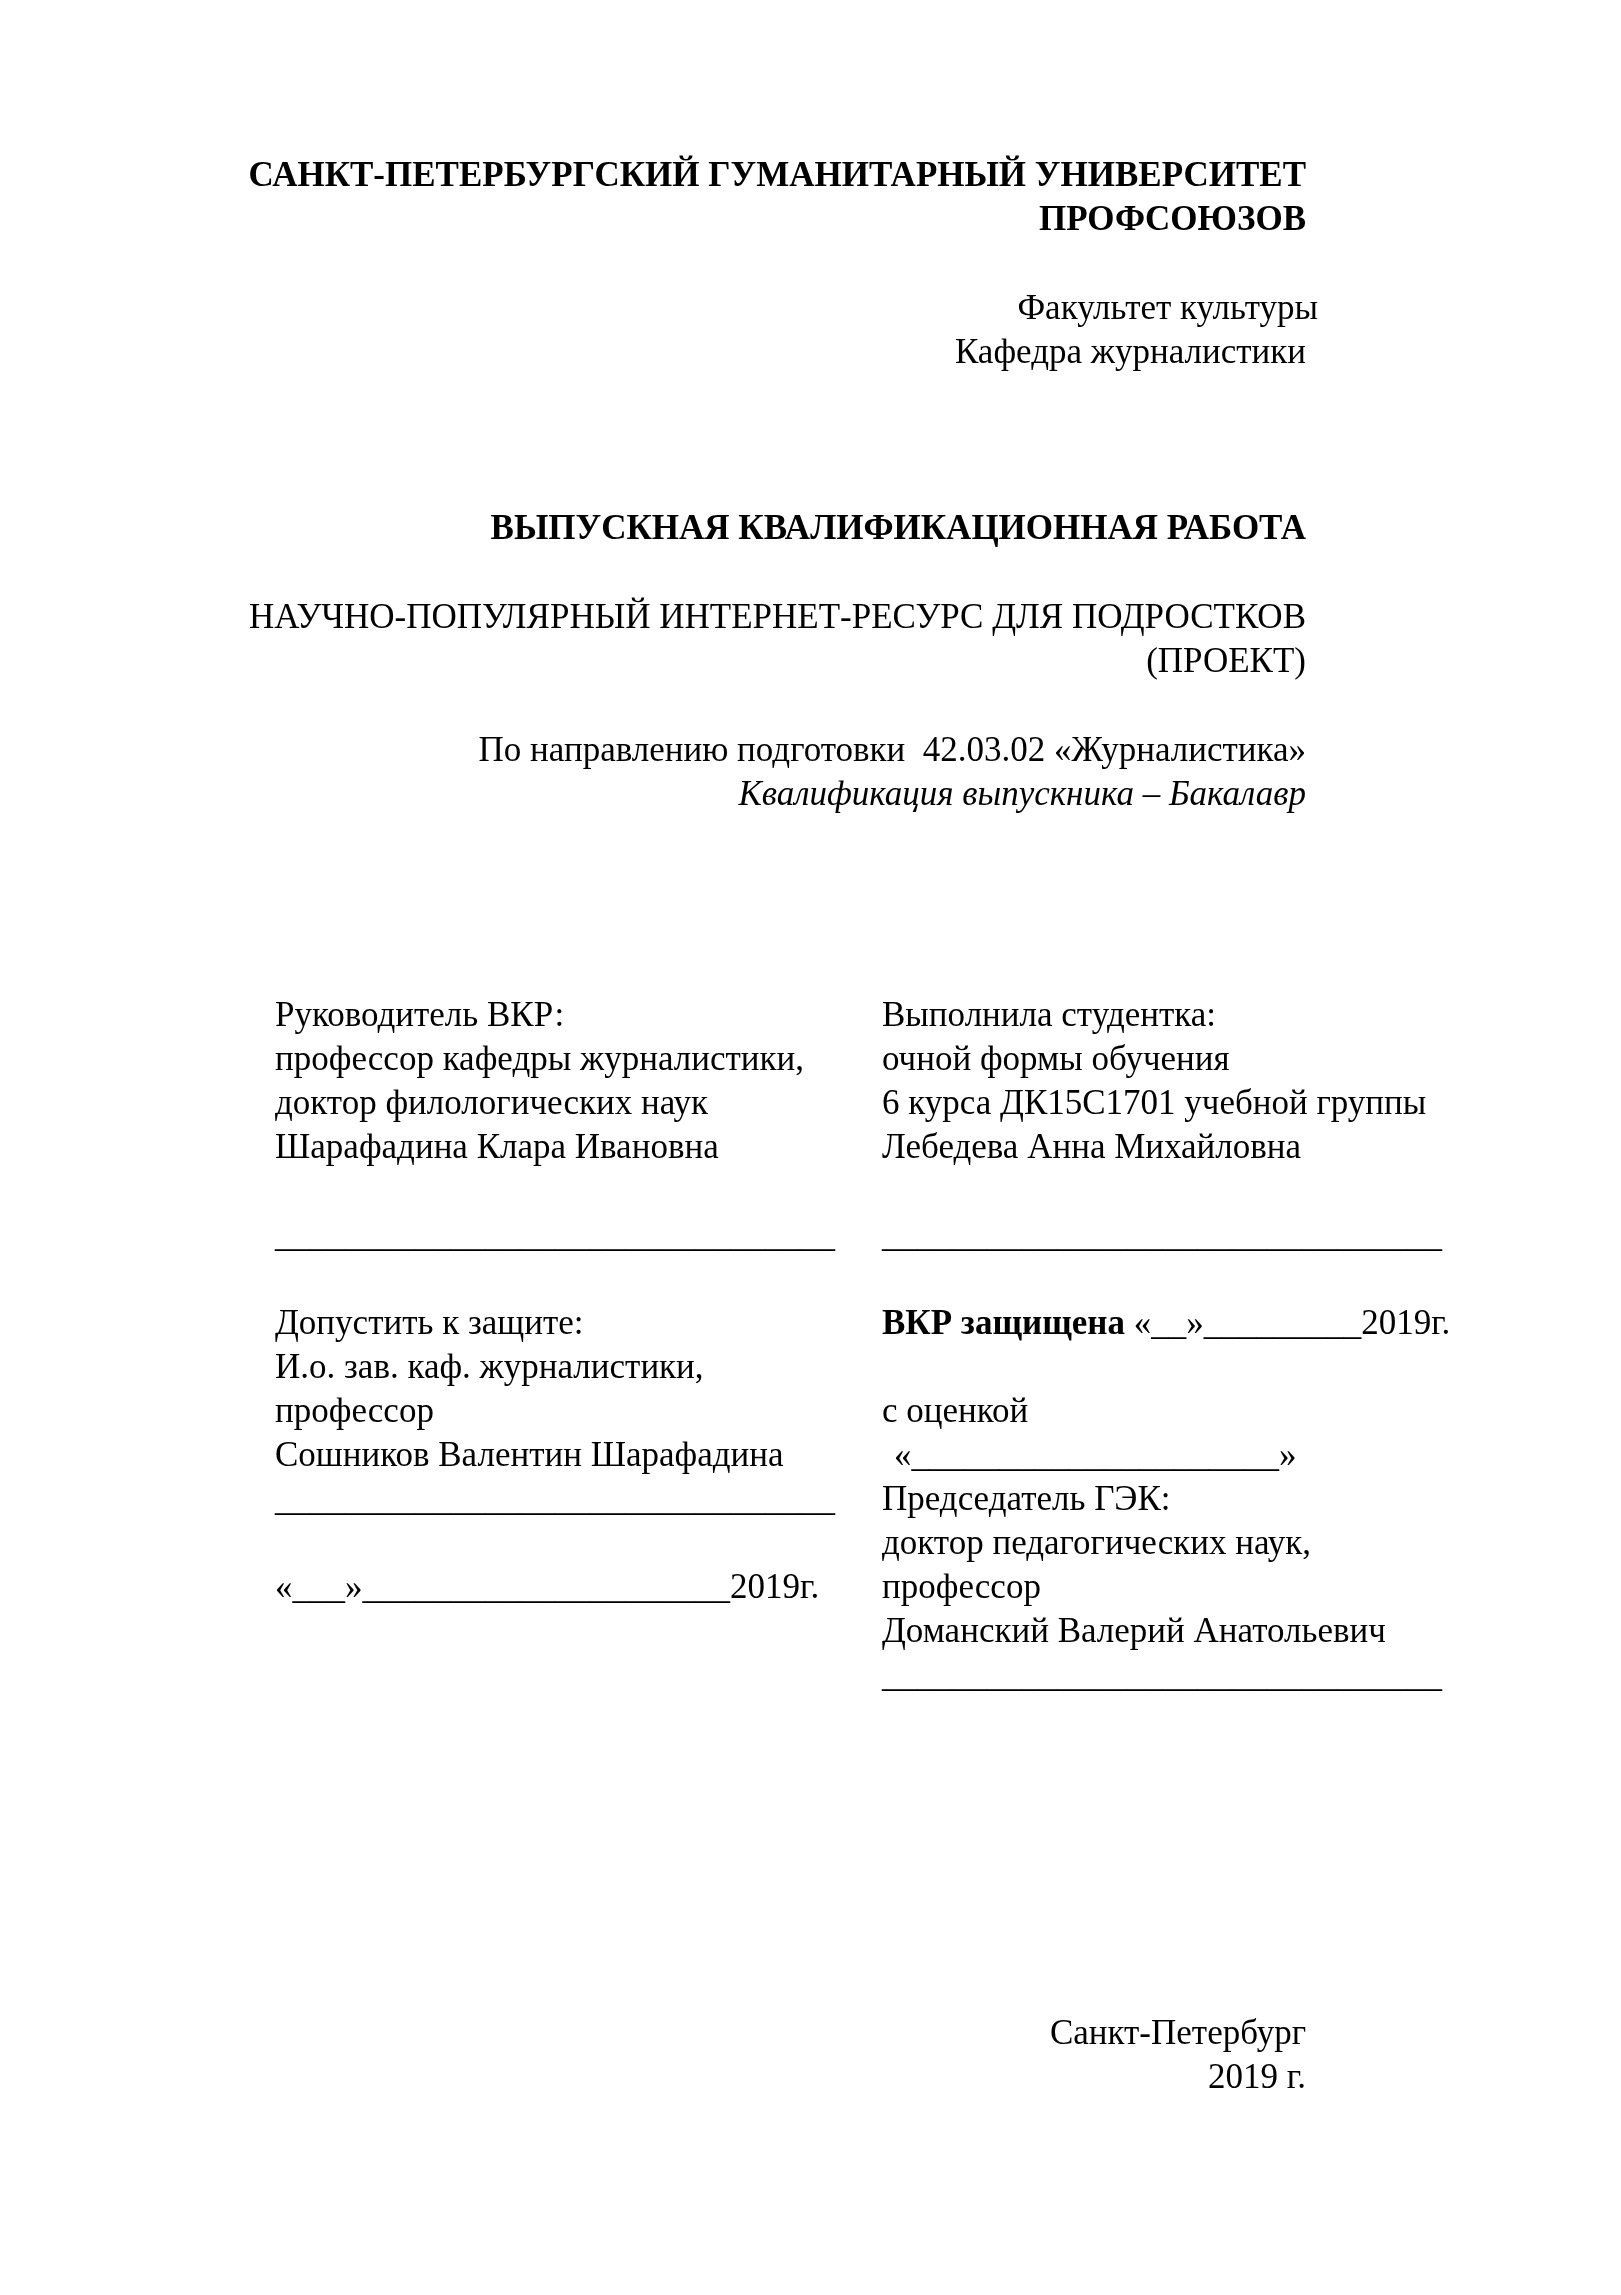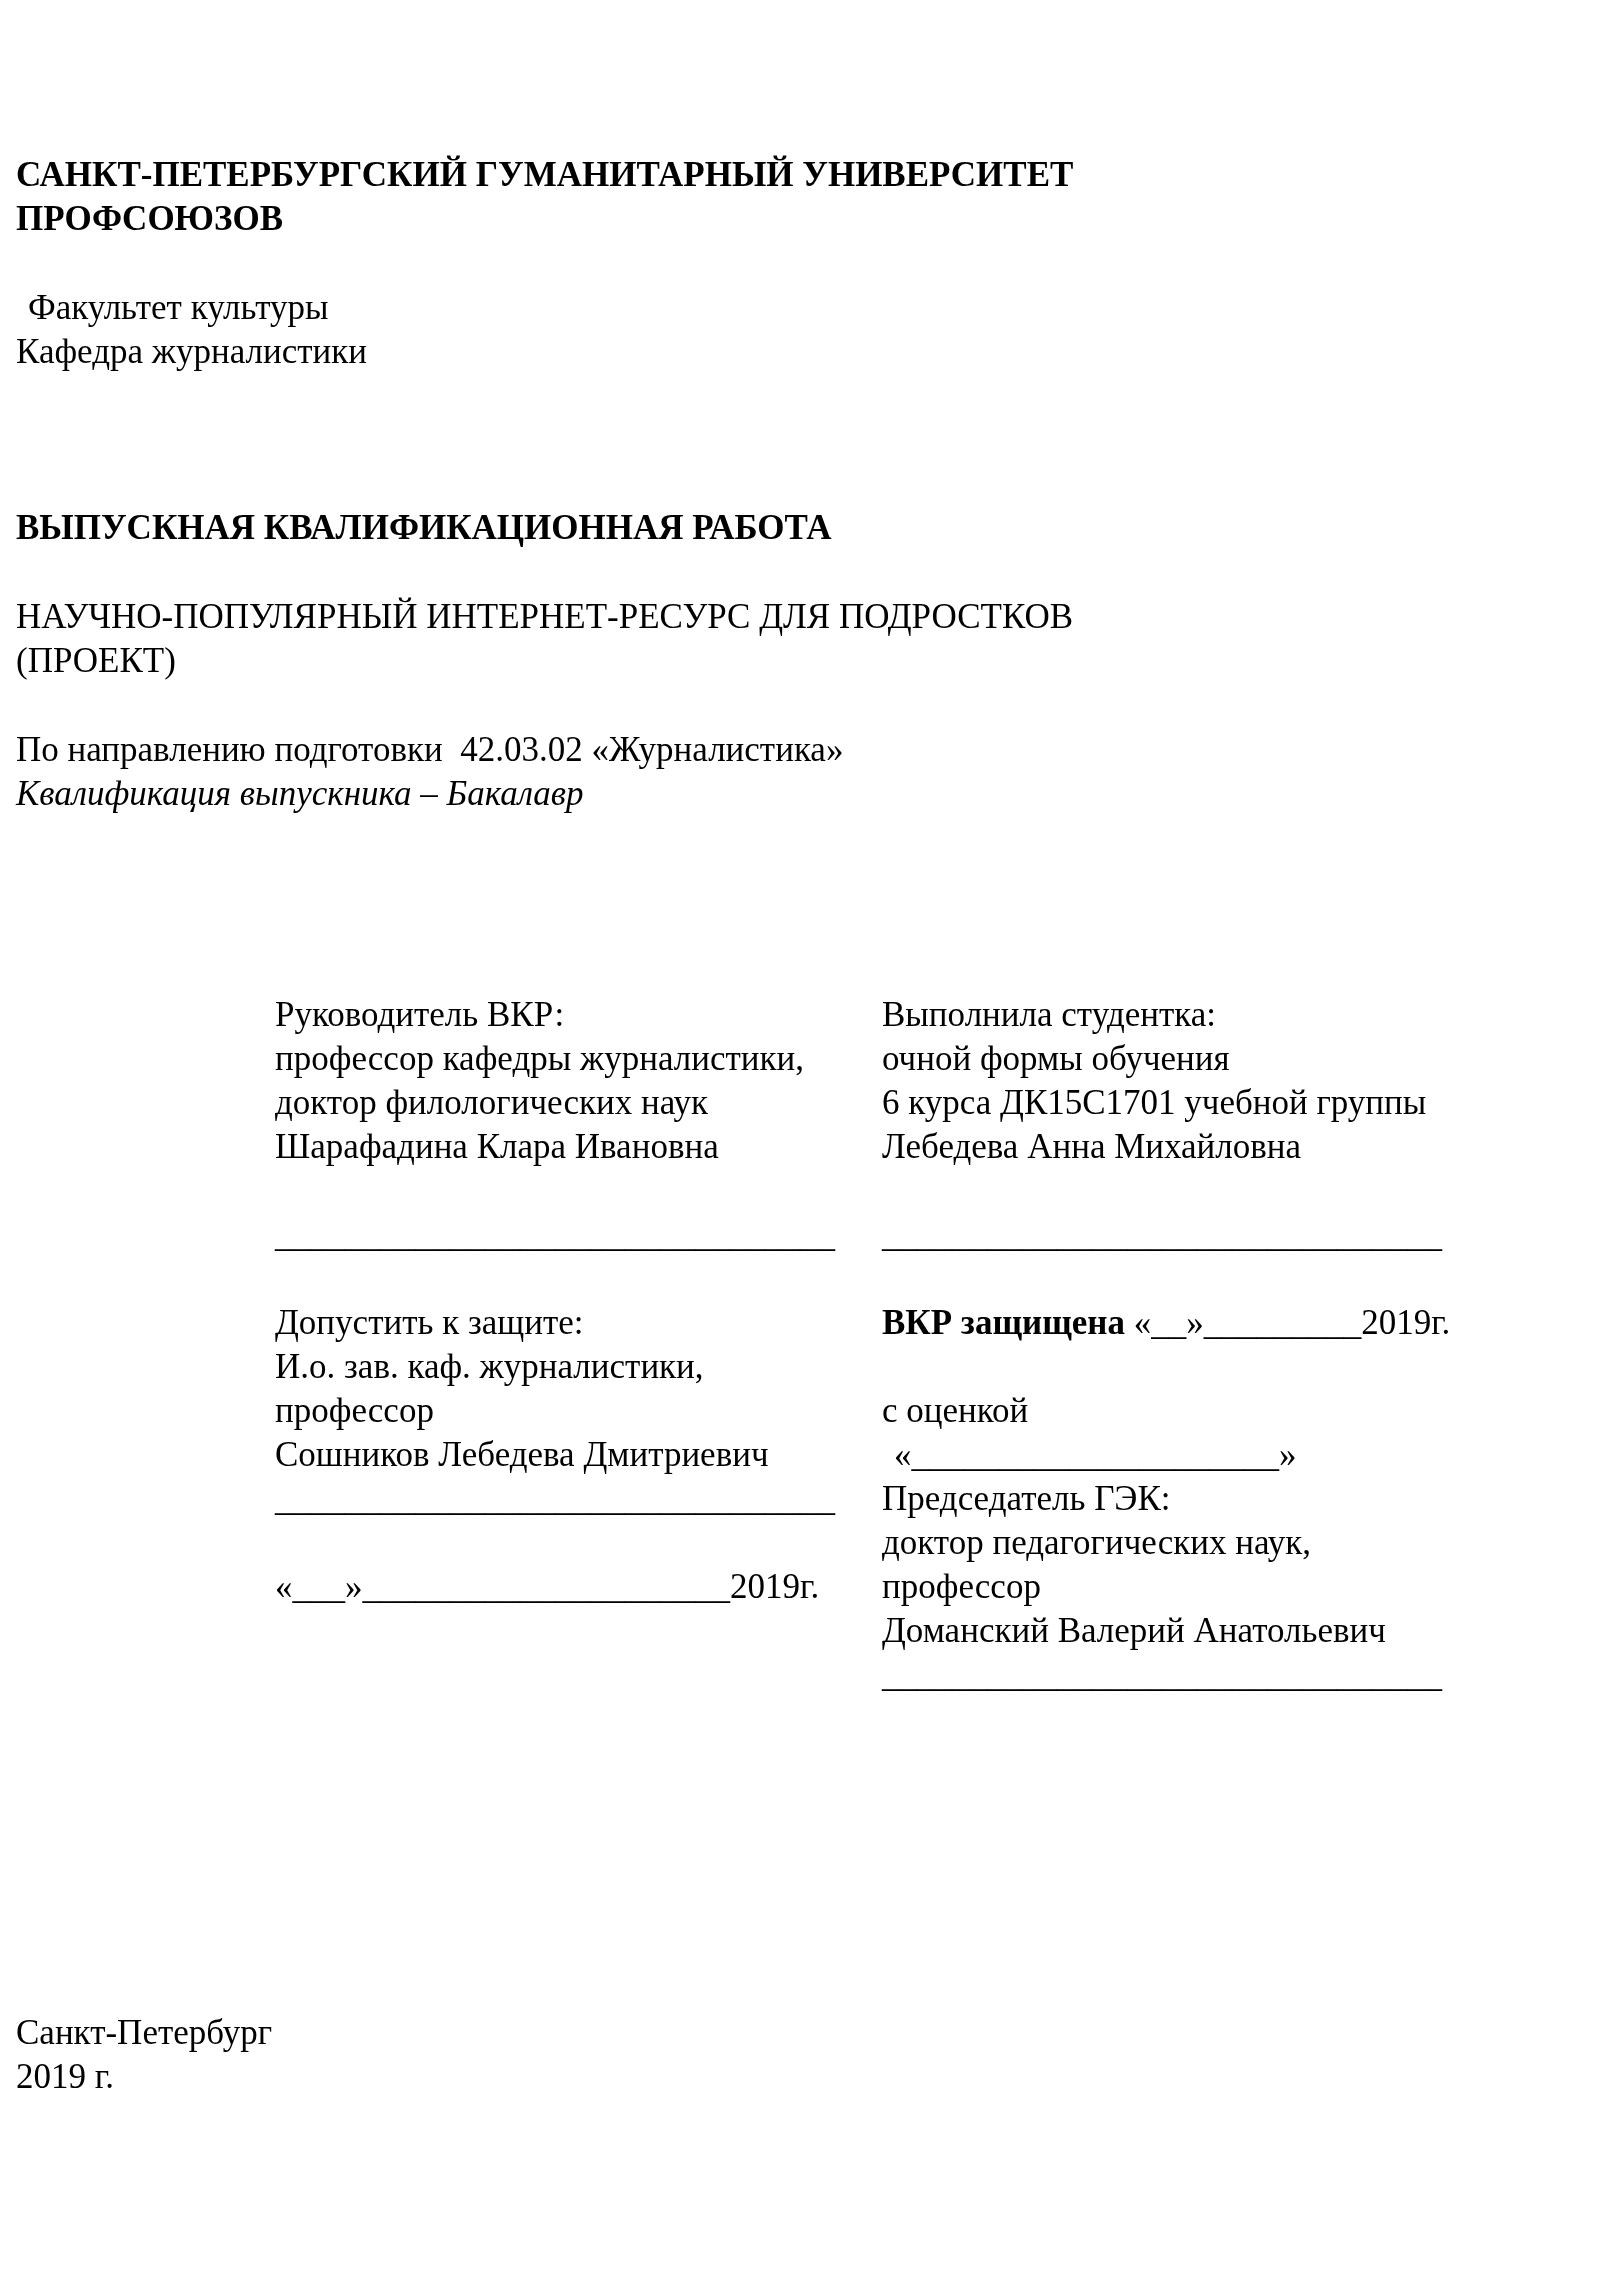--- a/index.html
+++ b/index.html
@@ -2,21 +2,21 @@
 <html style="font-size:12.6px"><head>
 <meta charset="utf-8">
 <style>
   html, body { margin: 0; padding: 0; background: #ffffff; }
   body {
     width: 1622px; height: 2295px; position: relative; overflow: hidden;
     font-family: "Liberation Serif", "DejaVu Serif", serif;
     color: #000000; font-size: 35px; line-height: 44px;
   }
   .line { position: absolute; white-space: pre; }
-  .center { left: 16px; width: 1306px; text-align: left; }
+  .center { left: 0; width: 1306px; text-align: right; }
   .bold { font-weight: bold; }
   .col-left { left: 252px; margin-left: 23px; }
   .col-right { left: 882px; }
 </style>
 </head>
 <body>
 
 <div class="line center bold" style="top:153px;">САНКТ-ПЕТЕРБУРГСКИЙ ГУМАНИТАРНЫЙ УНИВЕРСИТЕТ</div>
 <div class="line center bold" style="top:197px;">ПРОФСОЮЗОВ</div>
 <div class="line center" style="top:286px;padding-left:12px;">Факультет культуры</div>
@@ -36,21 +36,21 @@
 
 <div class="line col-right" style="top:993px;">Выполнила студентка:</div>
 <div class="line col-right" style="top:1037px;">очной формы обучения</div>
 <div class="line col-right" style="top:1081px;">6 курса ДК15С1701 учебной группы</div>
 <div class="line col-right" style="top:1125px;">Лебедева Анна Михайловна</div>
 <div class="line col-right" style="top:1213px;">________________________________</div>
 
 <div class="line col-left" style="top:1301px;">Допустить к защите:</div>
 <div class="line col-left" style="top:1345px;">И.о. зав. каф. журналистики,</div>
 <div class="line col-left" style="top:1389px;">профессор</div>
-<div class="line col-left" style="top:1433px;">Сошников Лебедева Дмитриевич</div>
+<div class="line col-left" style="top:1433px;">Сошников Валентин Шарафадина</div>
 <div class="line col-left" style="top:1477px;">________________________________</div>
 <div class="line col-left" style="top:1565px;">«___»_____________________2019г.</div>
 
 <div class="line col-right" style="top:1301px;"><span class="bold">ВКР защищена</span><span> «__»_________2019г.</span></div>
 <div class="line col-right" style="top:1389px;">с оценкой</div>
 <div class="line col-right" style="top:1433px;margin-left:12px;">«_____________________»</div>
 <div class="line col-right" style="top:1477px;">Председатель ГЭК:</div>
 <div class="line col-right" style="top:1521px;">доктор педагогических наук,</div>
 <div class="line col-right" style="top:1565px;">профессор</div>
 <div class="line col-right" style="top:1609px;">Доманский Валерий Анатольевич</div>

